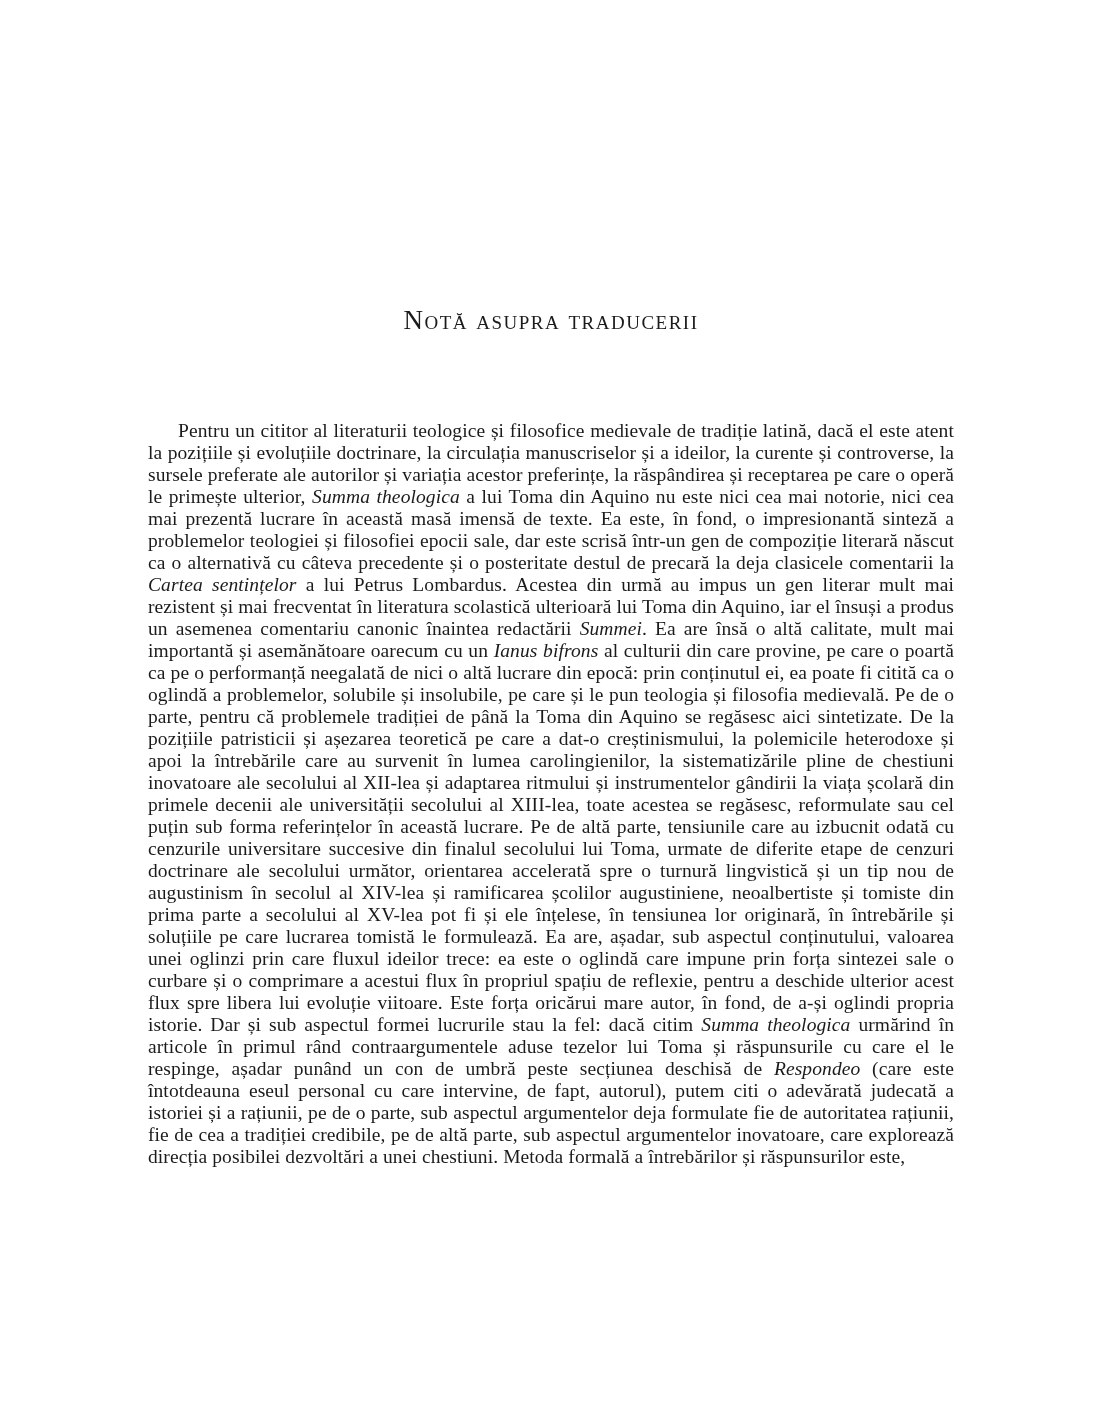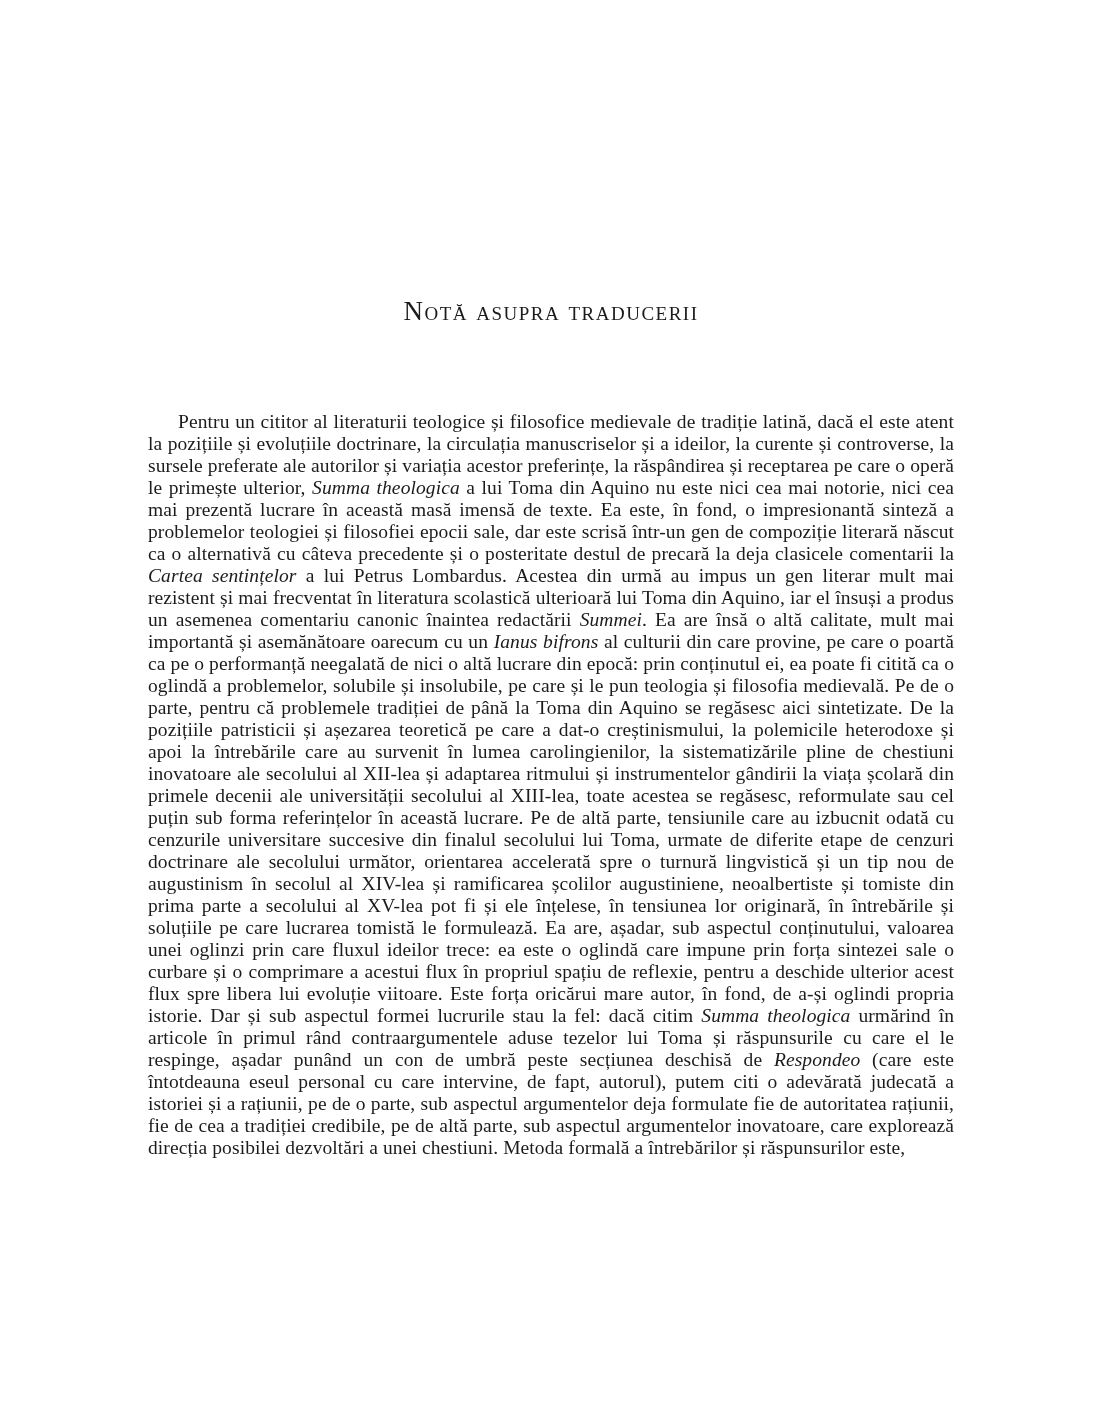--- a/index.html
+++ b/index.html
@@ -13,21 +13,21 @@
     height: 1422px;
     margin: 0 auto;
     background: #ffffff;
     overflow: hidden;
     font-family: "Liberation Serif", serif;
     color: #1b1b1b;
   }
   .content {
     position: absolute;
     left: 148px;
-    top: 296px;
+    top: 305px;
     width: 806px;
   }
   .page-title {
     margin: 0 0 84px 0;
     text-align: center;
     font-weight: normal;
     font-size: 27px;
     font-variant: small-caps;
     letter-spacing: 1.5px;
     color: #1b1b1b;

